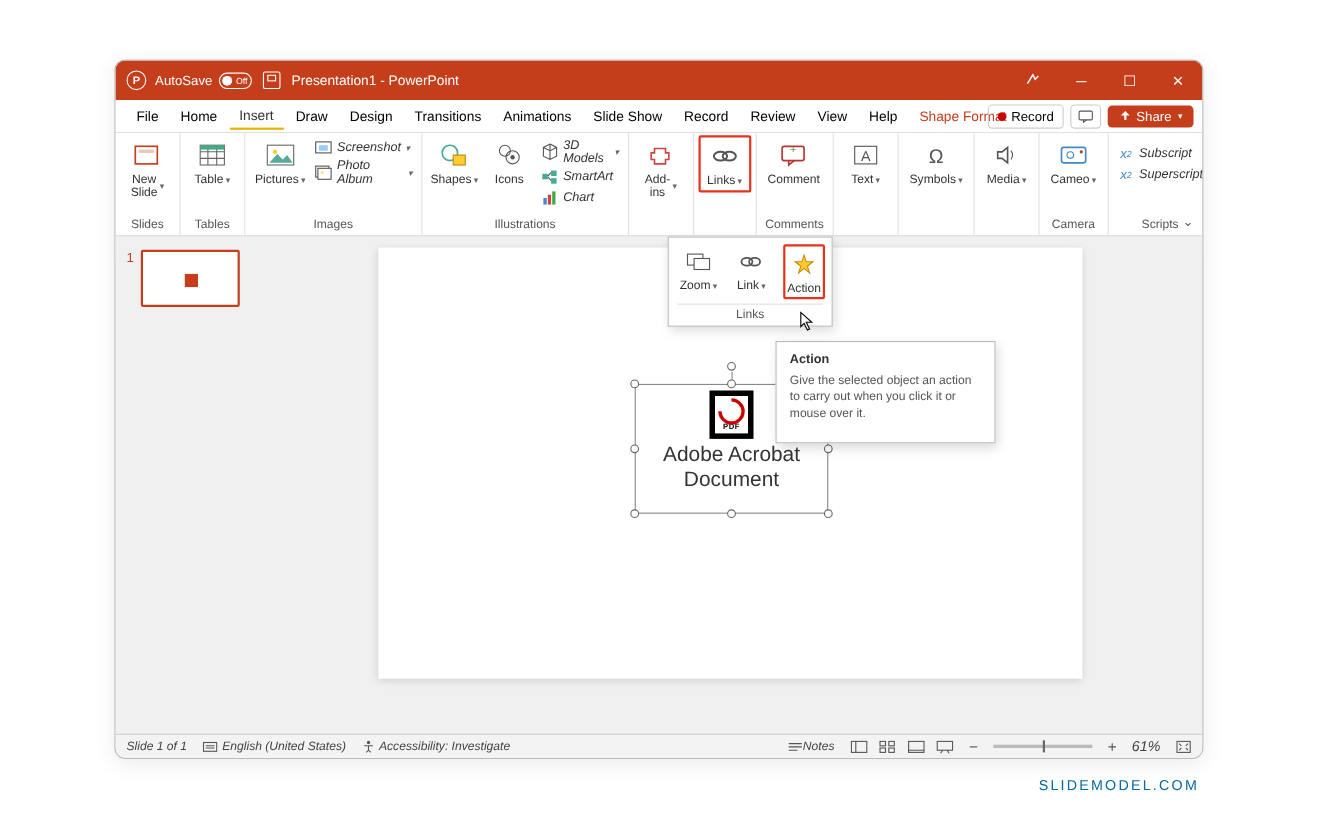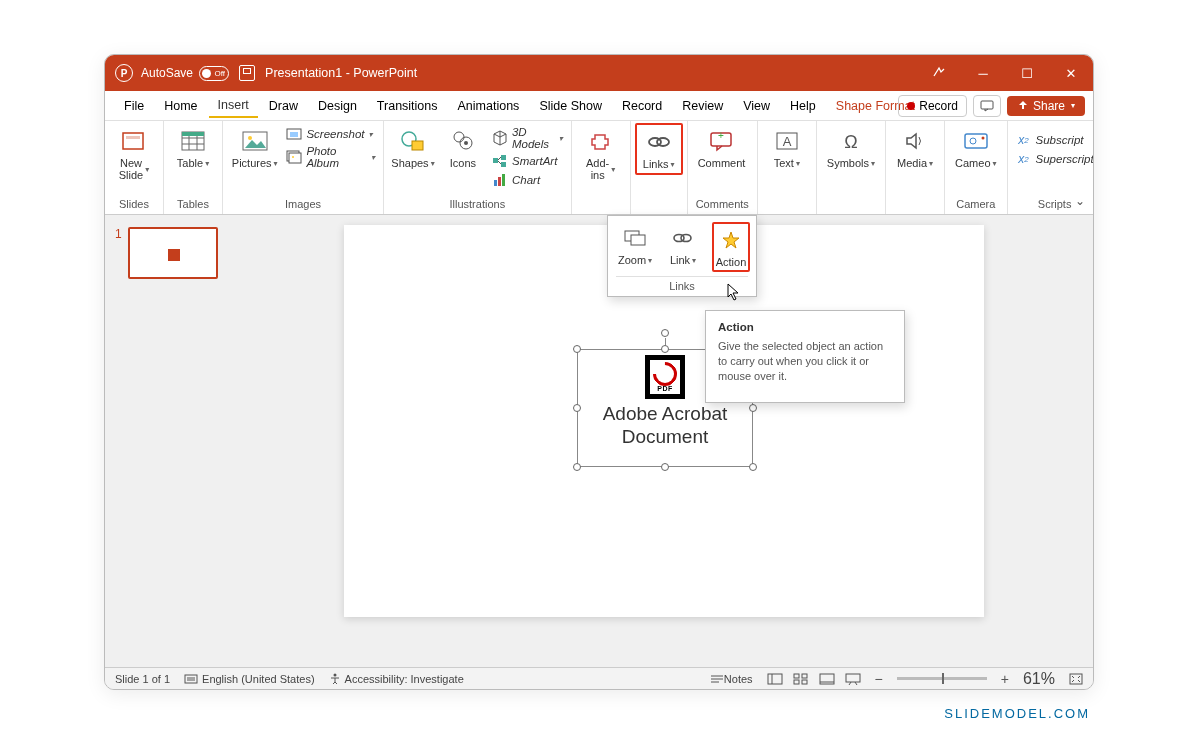--- a/index.html
+++ b/index.html
@@ -73,26 +73,26 @@
   .h-tm { top: -4px; left: 50%; margin-left: -4px; } .h-bm { bottom: -4px; left: 50%; margin-left: -4px; }
   .h-ml { left: -4px; top: 50%; margin-top: -4px; } .h-mr { right: -4px; top: 50%; margin-top: -4px; }
   .rotate { position: absolute; top: -20px; left: 50%; margin-left: -4px; width: 8px; height: 8px; border: 1px solid #666; border-radius: 50%; background: #fff; }
   .rotate::after { content: ""; position: absolute; left: 3px; top: 8px; width: 1px; height: 8px; background: #888; }
   .pdfico { position: absolute; top: 6px; left: 68px; width: 40px; height: 44px; background: #000; display: flex; flex-direction: column; align-items: center; justify-content: center; }
   .pdfico-inner { width: 30px; height: 34px; background: #fff; position: relative; display: flex; flex-direction: column; align-items: center; justify-content: flex-end; }
   .pdfico-inner::before { content: ""; width: 18px; height: 18px; border: 3px solid #c00; border-left-color: transparent; border-radius: 50%; transform: rotate(45deg); position: absolute; top: 2px; }
   .pdfico-txt { font-size: 7px; font-weight: bold; color: #000; background: #fff; padding: 0 1px; margin-bottom: 2px; letter-spacing: 0.5px; }
   .objlabel { position: absolute; top: 54px; left: 0; right: 0; text-align: center; font-size: 19px; color: #333; line-height: 1.2; }
   
-  .statusbar { position: absolute; bottom: 0; left: 0; right: 0; height: 22px; background: #f3f3f3; border-top: 1px solid #ccc; display: flex; align-items: center; font-size: 11px; color: #444; padding: 0 10px; gap: 14px; }
+  .statusbar { position: absolute; bottom: 0; left: 0; right: 0; height: 22px; background: #f3f3f3; border-top: 1px solid #ccc; display: flex; align-items: center; font-size: 11px; color: #444; padding: 0 10px; gap: 14px; font-style: italic; }
   .statusbar .spacer { flex: 1; }
   .viewbtns { display: flex; gap: 10px; align-items: center; }
   .slider { width: 90px; height: 3px; background: #bbb; position: relative; }
   .slider::before { content: ""; position: absolute; left: 50%; top: -4px; width: 2px; height: 11px; background: #666; }
-  .zoompct { font-size: 16px; }
+  .zoompct { font-size: 13px; }
   
   svg { display: block; }
   .watermark { position: absolute; right: 110px; bottom: 22px; font-size: 13px; letter-spacing: 2px; color: #0369a1; }
   
   .qat { height: 20px; background: #fff; border-bottom: 1px solid #e5e5e5; display: flex; align-items: center; padding-left: 12px; color: #888; font-size: 11px; }
 </style>
 </head>
 <body>
 
 <div class="outer">

